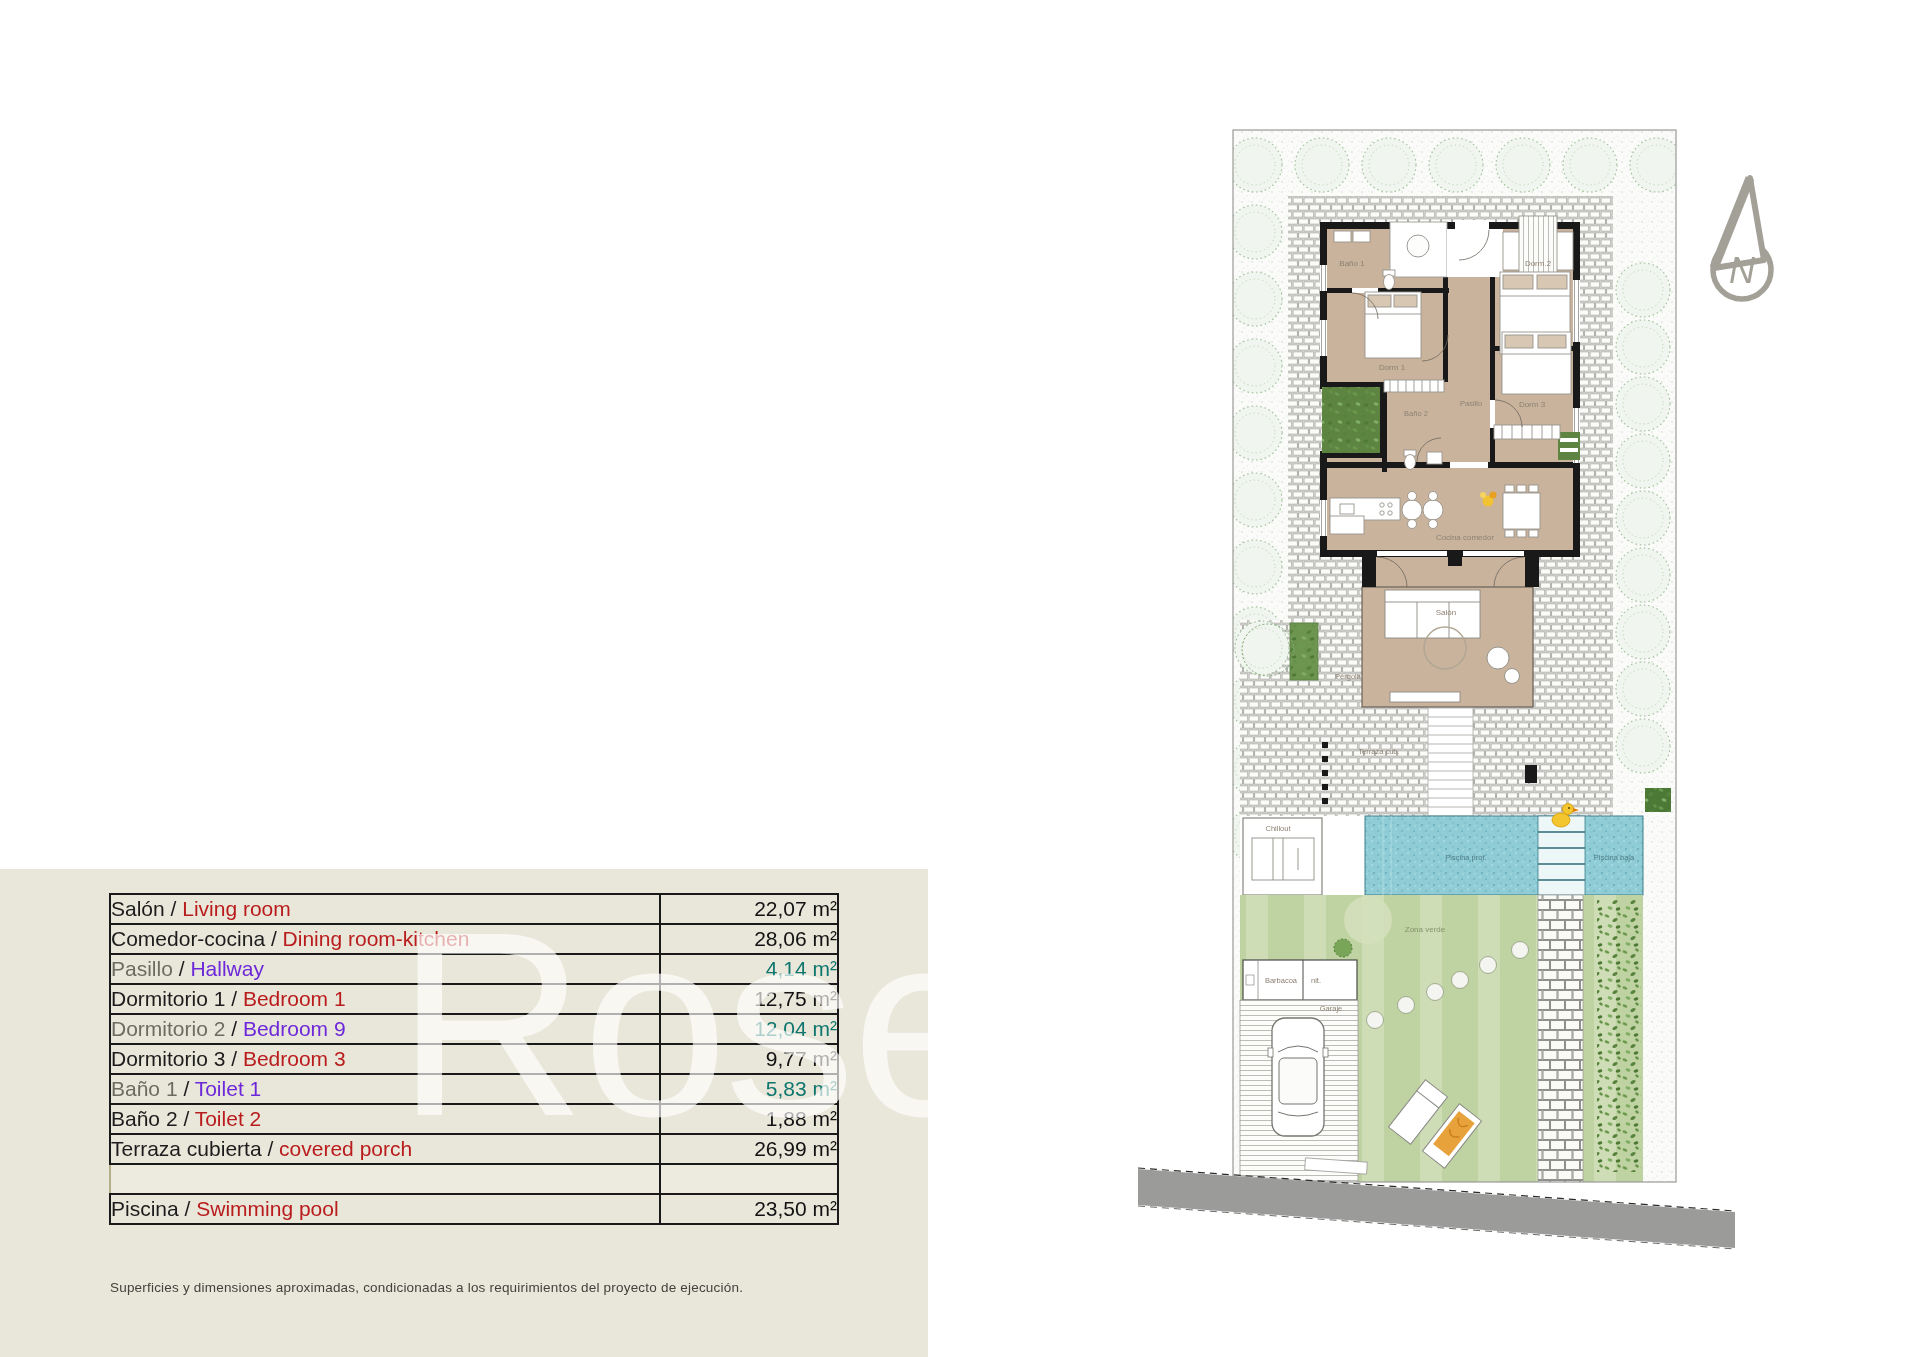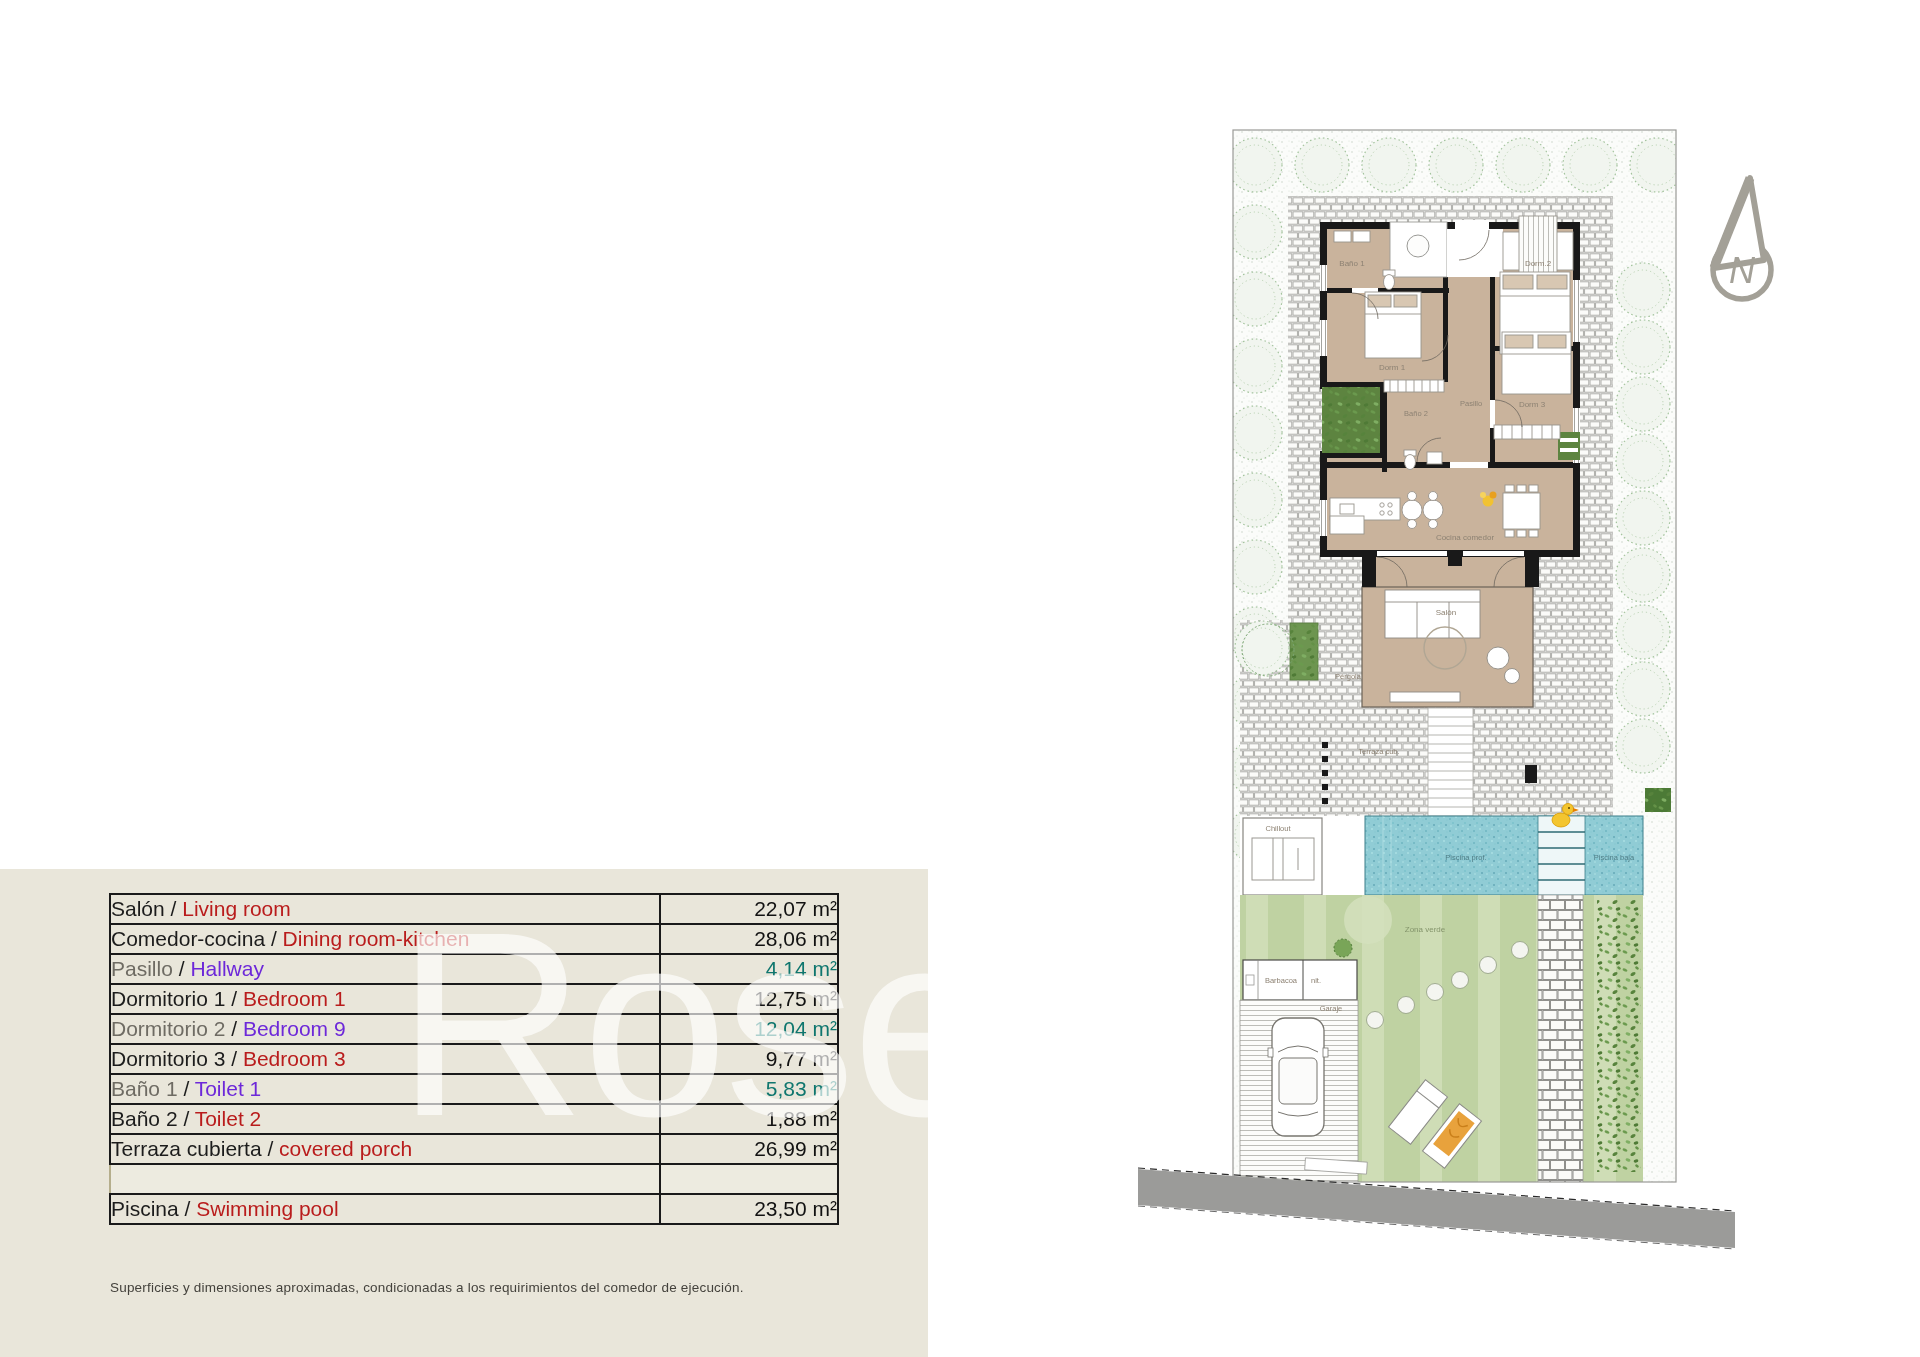--- a/index.html
+++ b/index.html
@@ -82,21 +82,21 @@
         <td class="lbl"></td>
         <td class="val"></td>
       </tr>
       <tr>
         <td class="lbl"><span class="es">Piscina</span><span class="sep"> / </span><span class="en">Swimming pool</span></td>
         <td class="val">23,50 m²</td>
       </tr>
     </tbody>
 </table>
 
-<div class="footnote">Superficies y dimensiones aproximadas, condicionadas a los requirimientos del comedor de ejecución.</div>
+<div class="footnote">Superficies y dimensiones aproximadas, condicionadas a los requirimientos del proyecto de ejecución.</div>
 
 <div class="watermark">Rosehill</div>
 
 <svg class="plan" viewBox="0 0 700 1180">
   <defs>
     <pattern id="speck" width="10" height="10" patternUnits="userSpaceOnUse">
       <rect width="10" height="10" fill="#fbfcfa"></rect>
       <circle cx="2" cy="2" r="0.7" fill="#c3cfc1"></circle>
       <circle cx="7" cy="6" r="0.6" fill="#d8e0d5"></circle>
       <circle cx="4" cy="8" r="0.5" fill="#cbd6c8"></circle>

